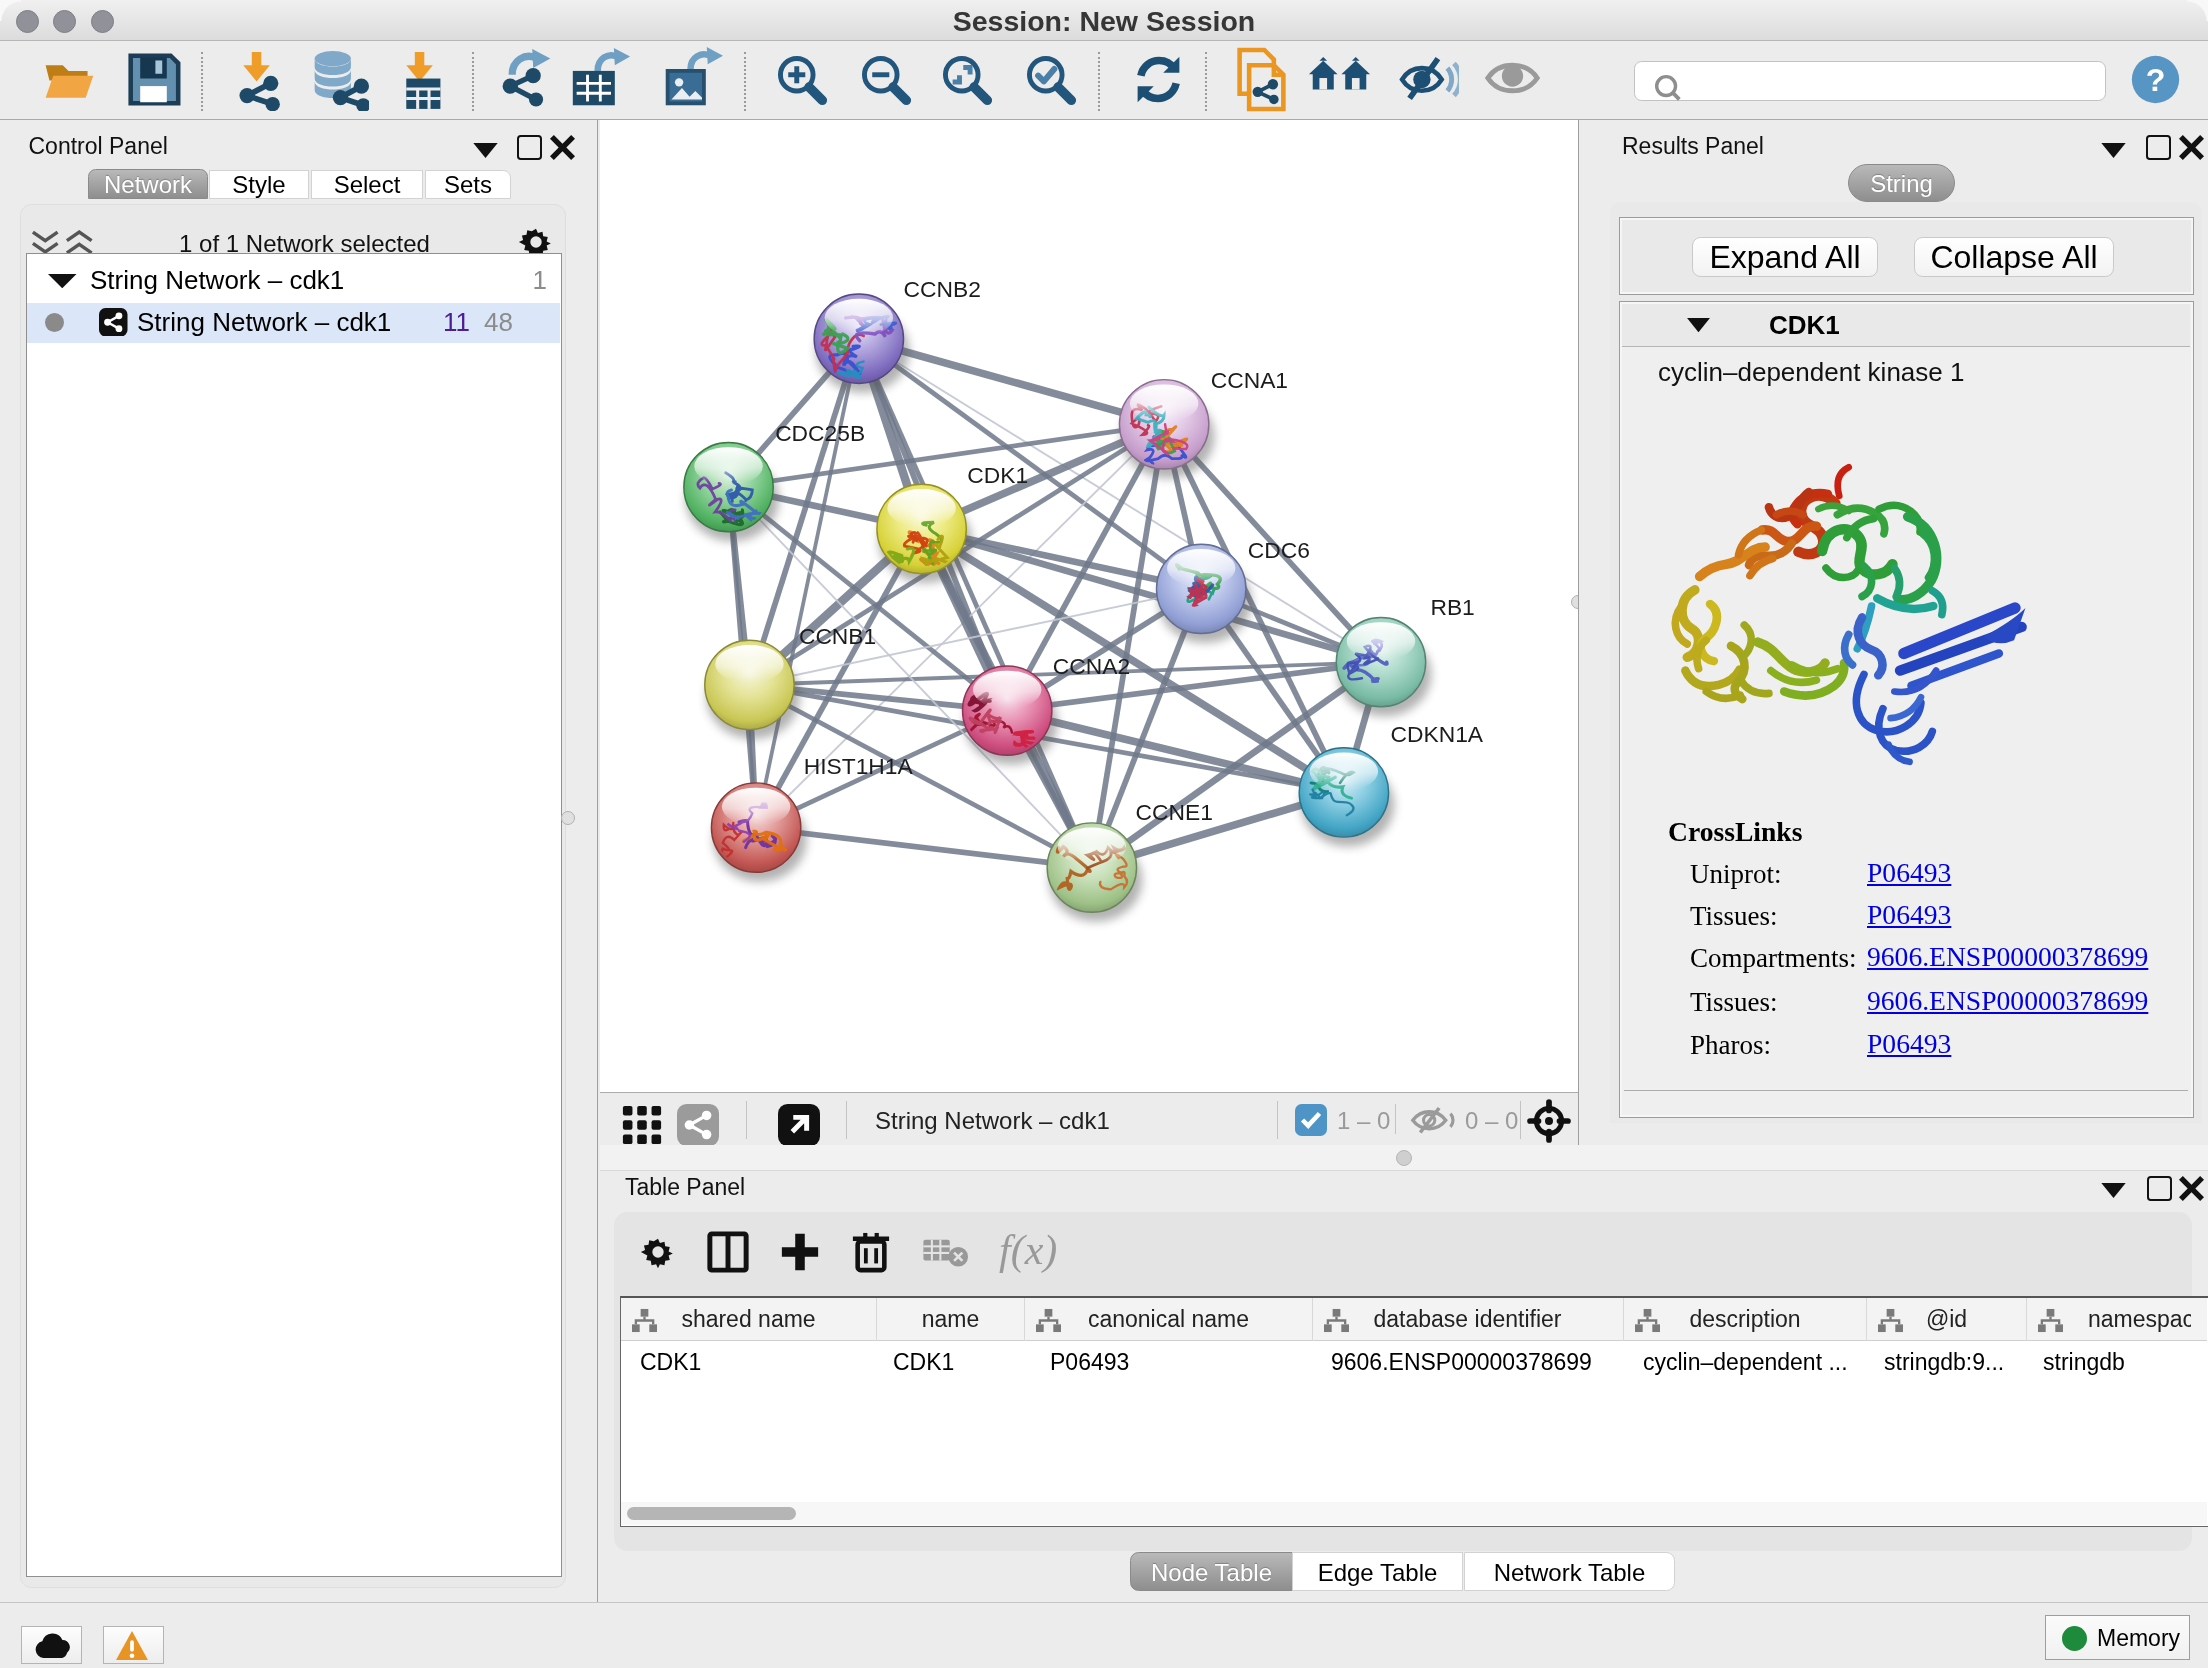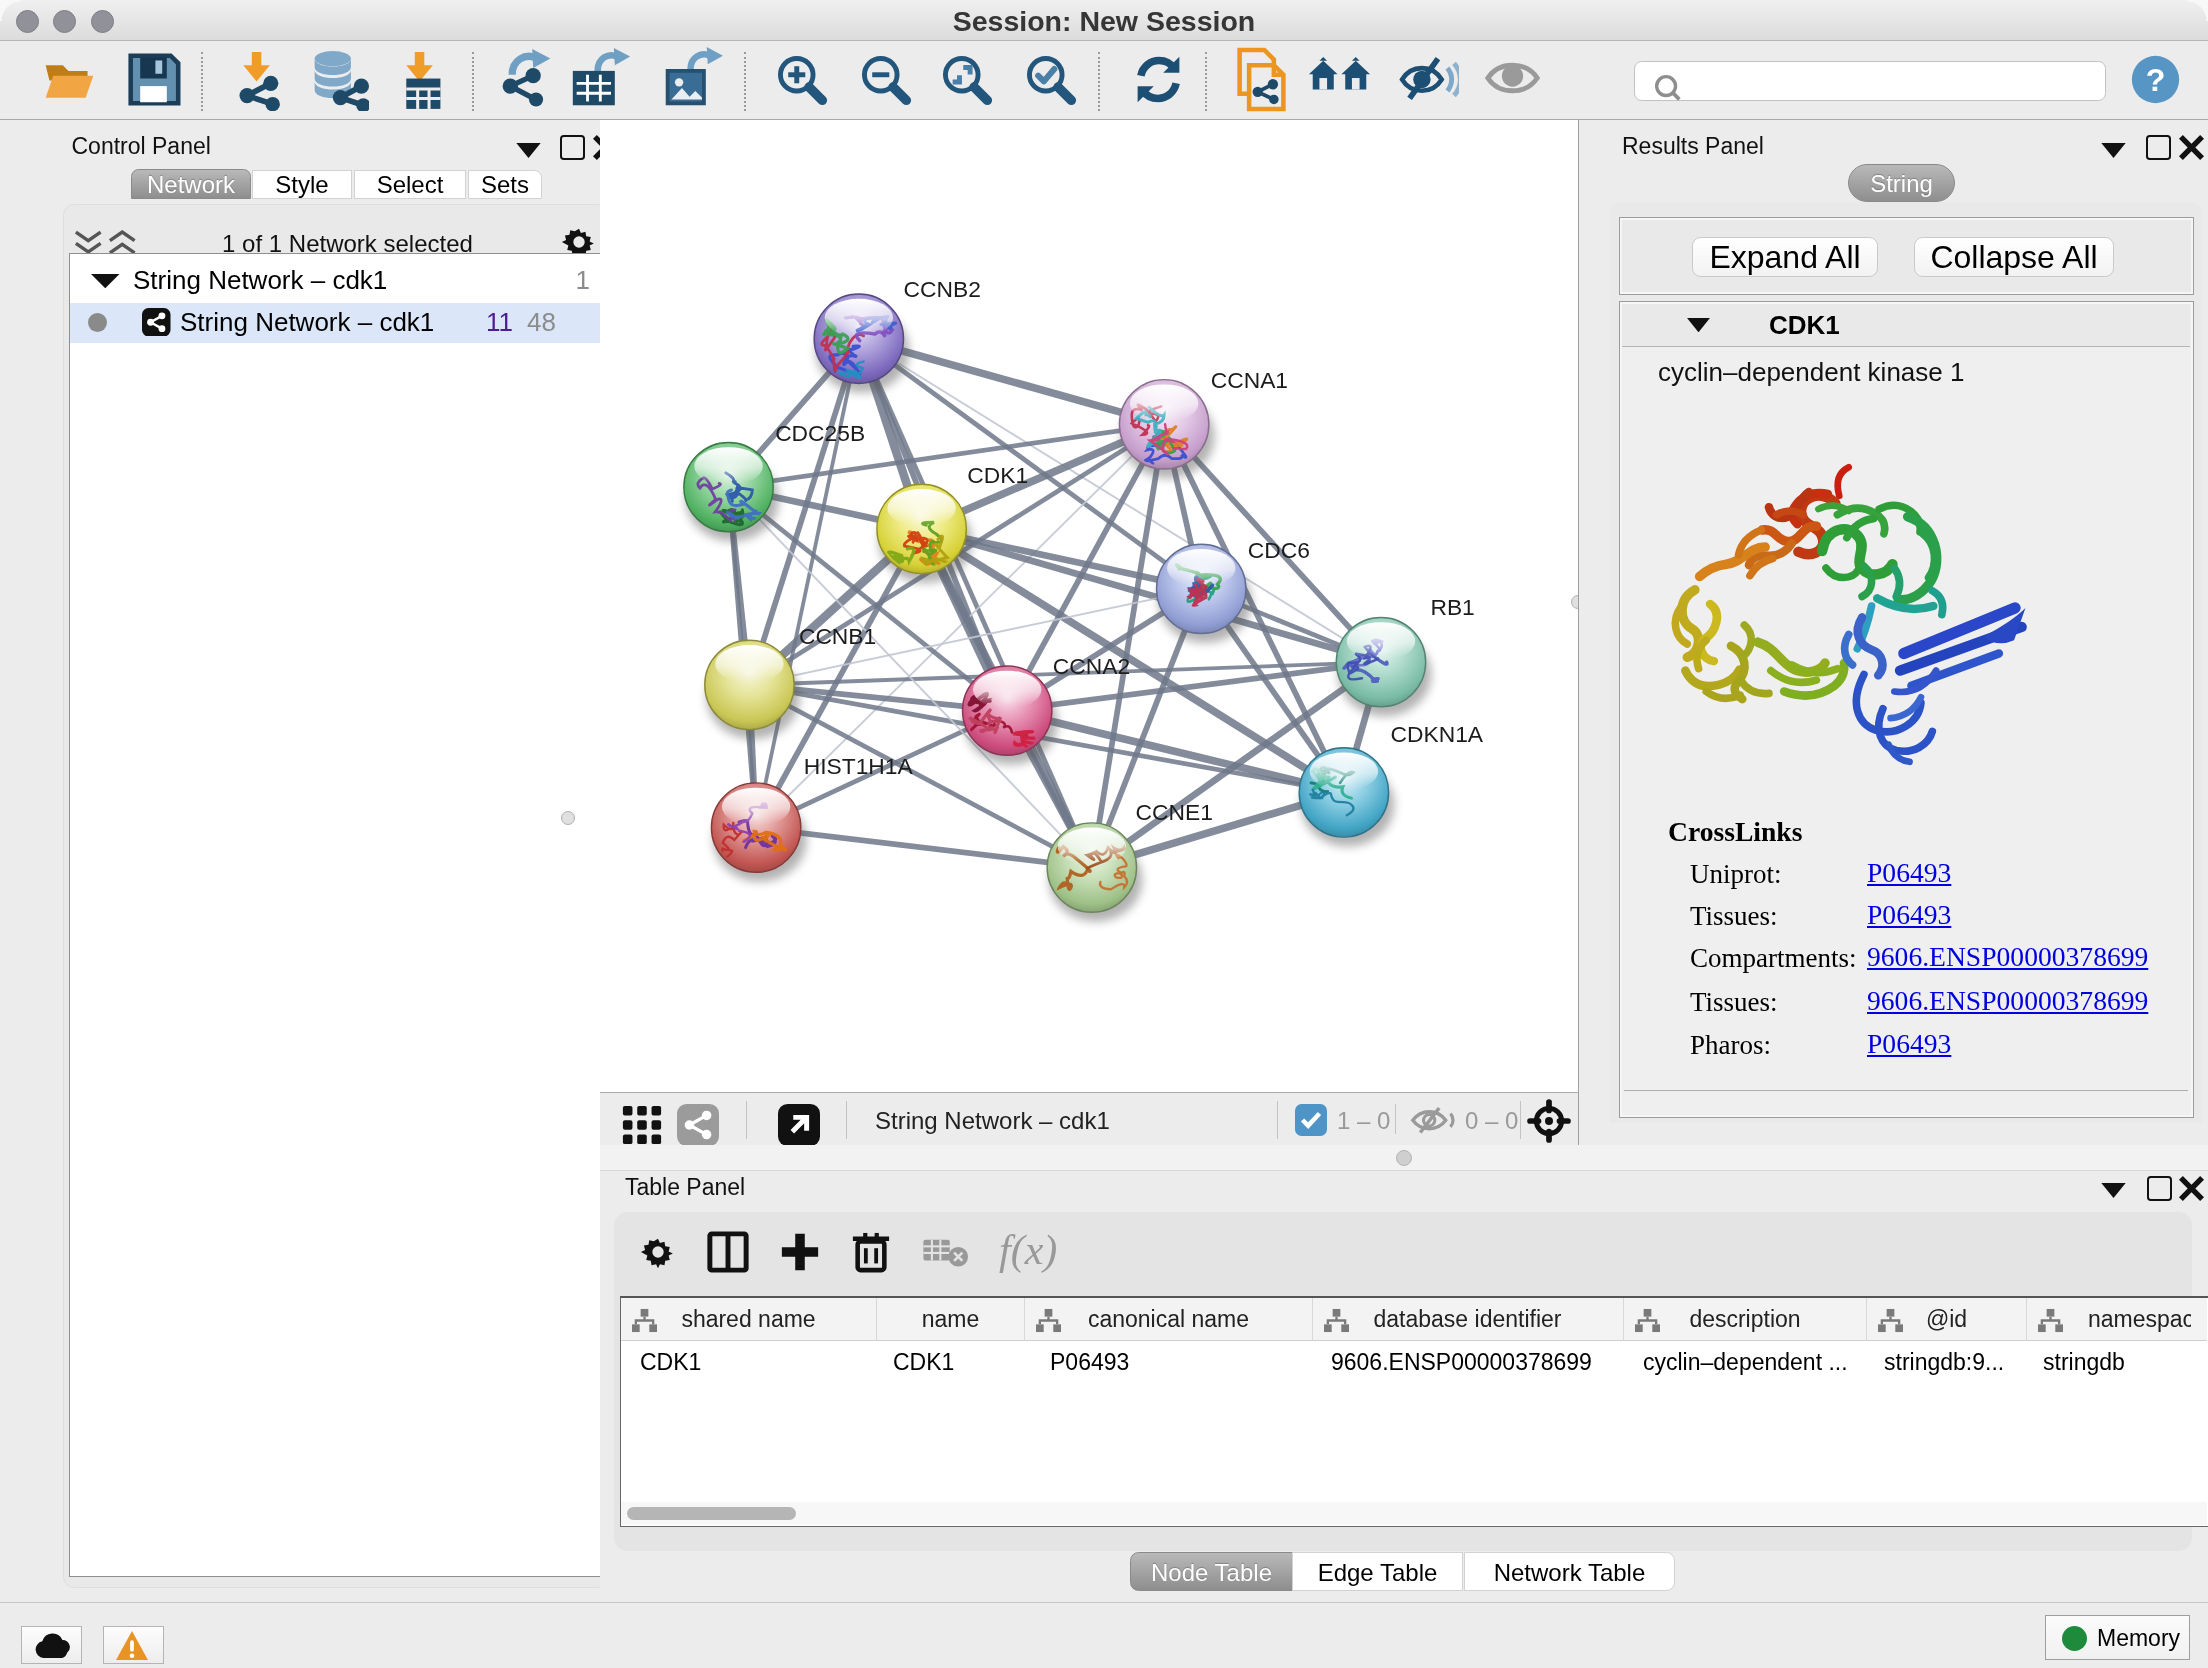--- a/index.html
+++ b/index.html
@@ -14,21 +14,21 @@
 #title { position:absolute; top:4.8px; left:0; width:2208px; text-align:center;
   font-size:28.5px; font-weight:700; color:#363636; }
 #toolbar { position:absolute; left:0; top:42px; width:2208px; height:78px;
   background:#ececec; border-bottom:1.9px solid #a9a9a9; }
 .tsep { position:absolute; top:9.5px; height:59px; width:0;
   border-left:2.9px dotted #9a9a9a; }
 #searchbox { position:absolute; left:1634px; top:19px; width:472px; height:40px;
   background:#fff; border:1.9px solid #c2c2c2; border-radius:7.6px; }
 
 #cpanel { position:absolute; left:0; top:120px; width:598px; height:1482px;
-  background:#ececec; border-right:1.9px solid #9e9e9e;margin-left:43px; }
+  background:#ececec; border-right:1.9px solid #9e9e9e; }
 #canvas { position:absolute; left:600px; top:120px; width:978px; height:972px;
   background:#ffffff; }
 #canvasbar { position:absolute; left:600px; top:1092px; width:978px; height:53px;
   background:#ececec; border-top:1px solid #ababab; }
 #rpanel { position:absolute; left:1578px; top:120px; width:631px; height:1025px;
   background:#ececec; border-left:1.9px solid #9e9e9e; }
 #splitter { position:absolute; left:600px; top:1145px; width:1608px; height:26px;
   background:#f2f2f2; border-bottom:1px solid #d8d8d8; }
 #tpanel { position:absolute; left:600px; top:1171px; width:1608px; height:431px;
   background:#ececec; }
@@ -237,21 +237,21 @@
       <path d="M0 0 h13 l-6.5 8 z" fill="#111"></path>
     </svg>
   <div class="abs" style="left:517px;top:15px;width:25px;height:25px;border:2.9px solid #111;border-radius:3.8px"></div>
   <svg class="abs" style="left:550px;top:15px" width="25" height="25" viewBox="0 0 13 13">
       <path d="M2 0 L6.5 4.5 L11 0 L13 2 L8.5 6.5 L13 11 L11 13 L6.5 8.5 L2 13 L0 11 L4.5 6.5 L0 2 z" fill="#111"></path>
     </svg>
 
   <div class="tab tabsel" style="position:absolute;left:88px;top:49px;width:120px;height:30px;line-height:30px;border-radius:7.6px 7.6px 0 0">Network</div>
   <div class="tab" style="position:absolute;left:209px;top:50px;width:100px;height:28.5px;line-height:28.5px">Style</div>
   <div class="tab" style="position:absolute;left:311px;top:50px;width:112px;height:28.5px;line-height:28.5px">Select</div>
-  <div class="tab" style="position:absolute;left:425px;top:50px;width:74px;height:28.5px;line-height:28.5px;border-radius:0 7.6px 0 0">Sets</div>
+  <div class="tab" style="position:absolute;left:425px;top:50px;width:86px;height:28.5px;line-height:28.5px;border-radius:0 7.6px 0 0">Sets</div>
 
   <div class="abs" style="left:20px;top:84px;width:546px;height:1384px;background:#e9e9e9;border-radius:11.4px;border:1px solid #dedede"></div>
 
   <svg class="abs" style="left:31px;top:110px" width="28.5" height="25" viewBox="0 0 15 13">
     <path d="M1 1 l6.5 4.5 L14 1 M1 7 l6.5 4.5 L14 7" fill="none" stroke="#555" stroke-width="1.8"></path>
   </svg>
   <svg class="abs" style="left:65px;top:110px" width="28.5" height="25" viewBox="0 0 15 13">
     <path d="M1 5.5 L7.5 1 L14 5.5 M1 12 L7.5 7.5 L14 12" fill="none" stroke="#555" stroke-width="1.8"></path>
   </svg>
   <div class="abs" style="left:28.5px;top:110px;width:552px;text-align:center;font-size:24px;color:#111">1 of 1 Network selected</div>

